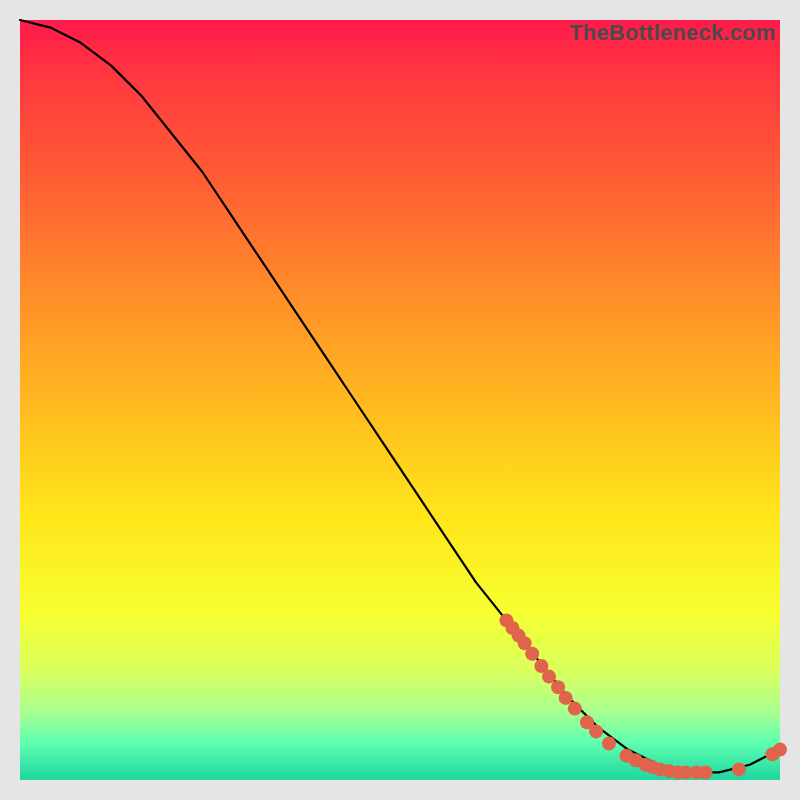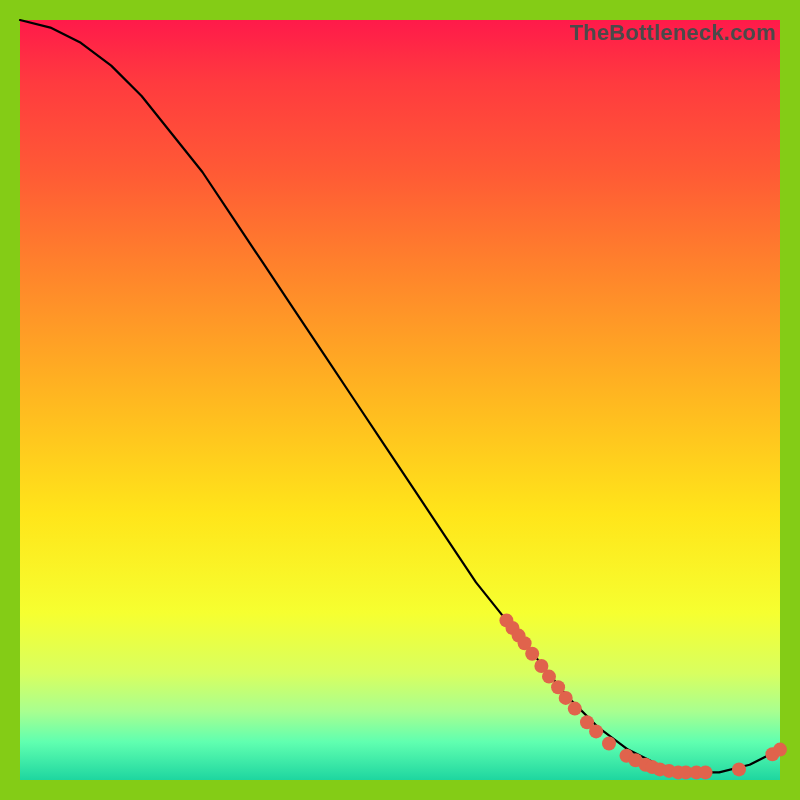--- a/index.html
+++ b/index.html
@@ -1,21 +1,21 @@
 <!DOCTYPE html>
 <html><head>
 <meta charset="utf-8">
 <style>
   * { margin: 0; padding: 0; box-sizing: border-box; }
   html, body { width: 800px; height: 800px; overflow: hidden; background: #000; }
   .stage {
     position: relative;
     width: 800px;
     height: 800px;
-    background: #84cc16;
+    background: #e5e5e5;
   }
   .plot-area {
     position: absolute;
     left: 20px;
     top: 20px;
     width: 760px;
     height: 760px;
   }
   .gradient-bg {
     position: absolute;

